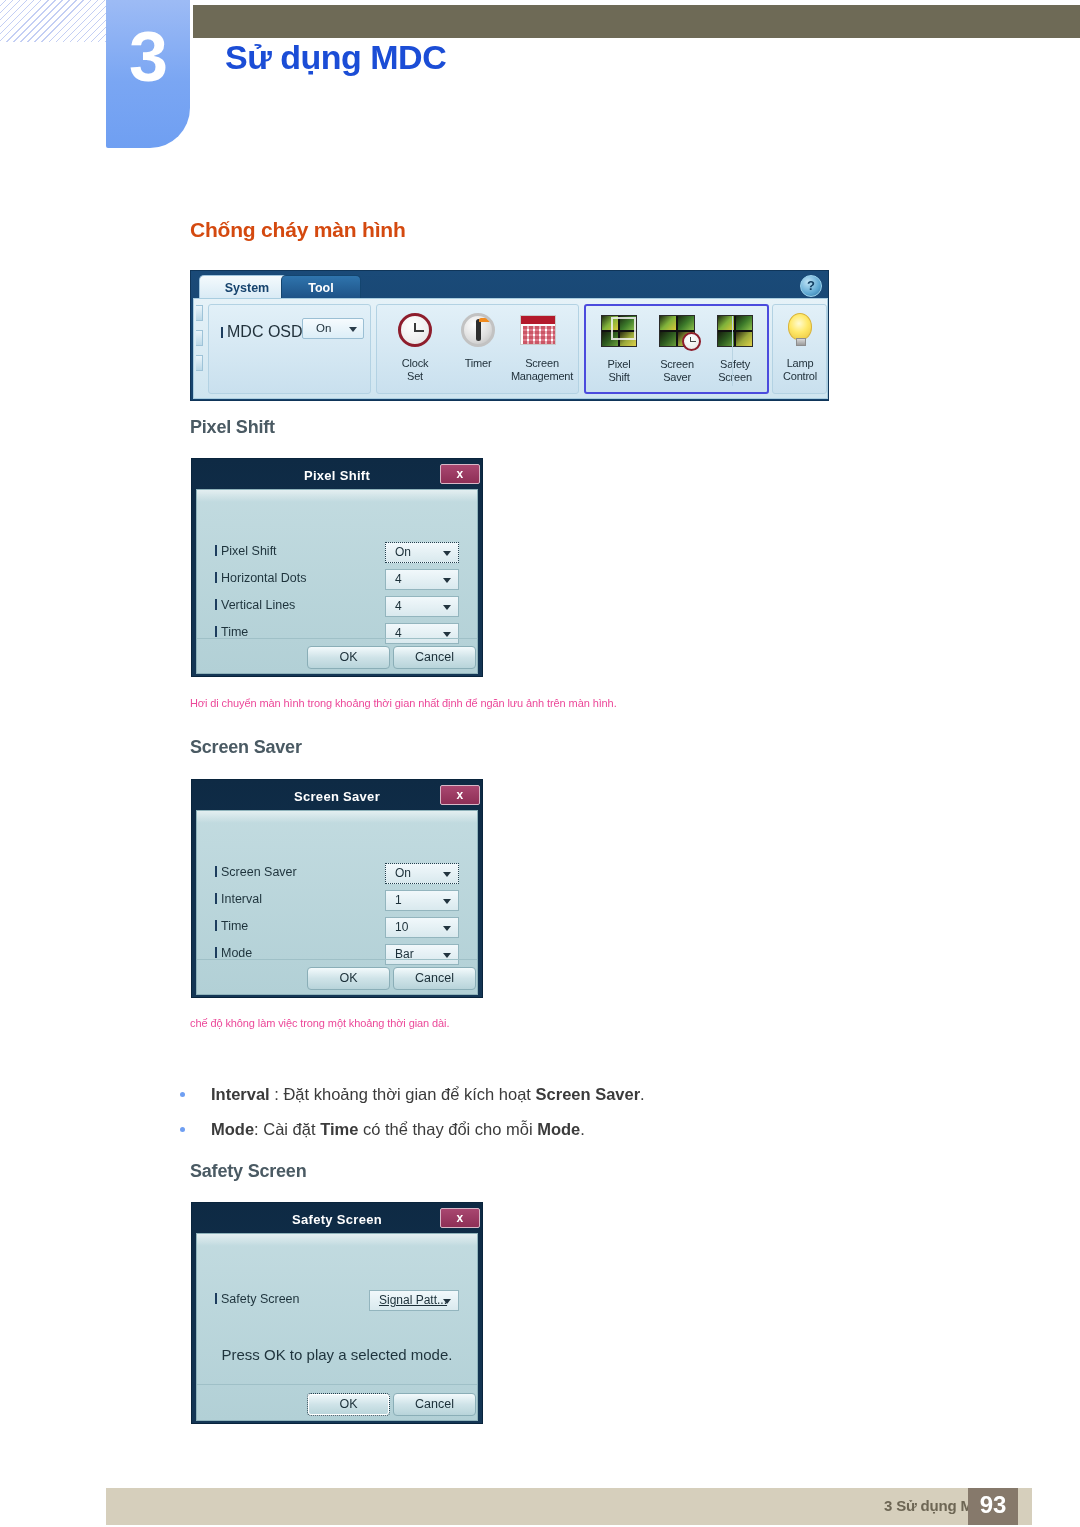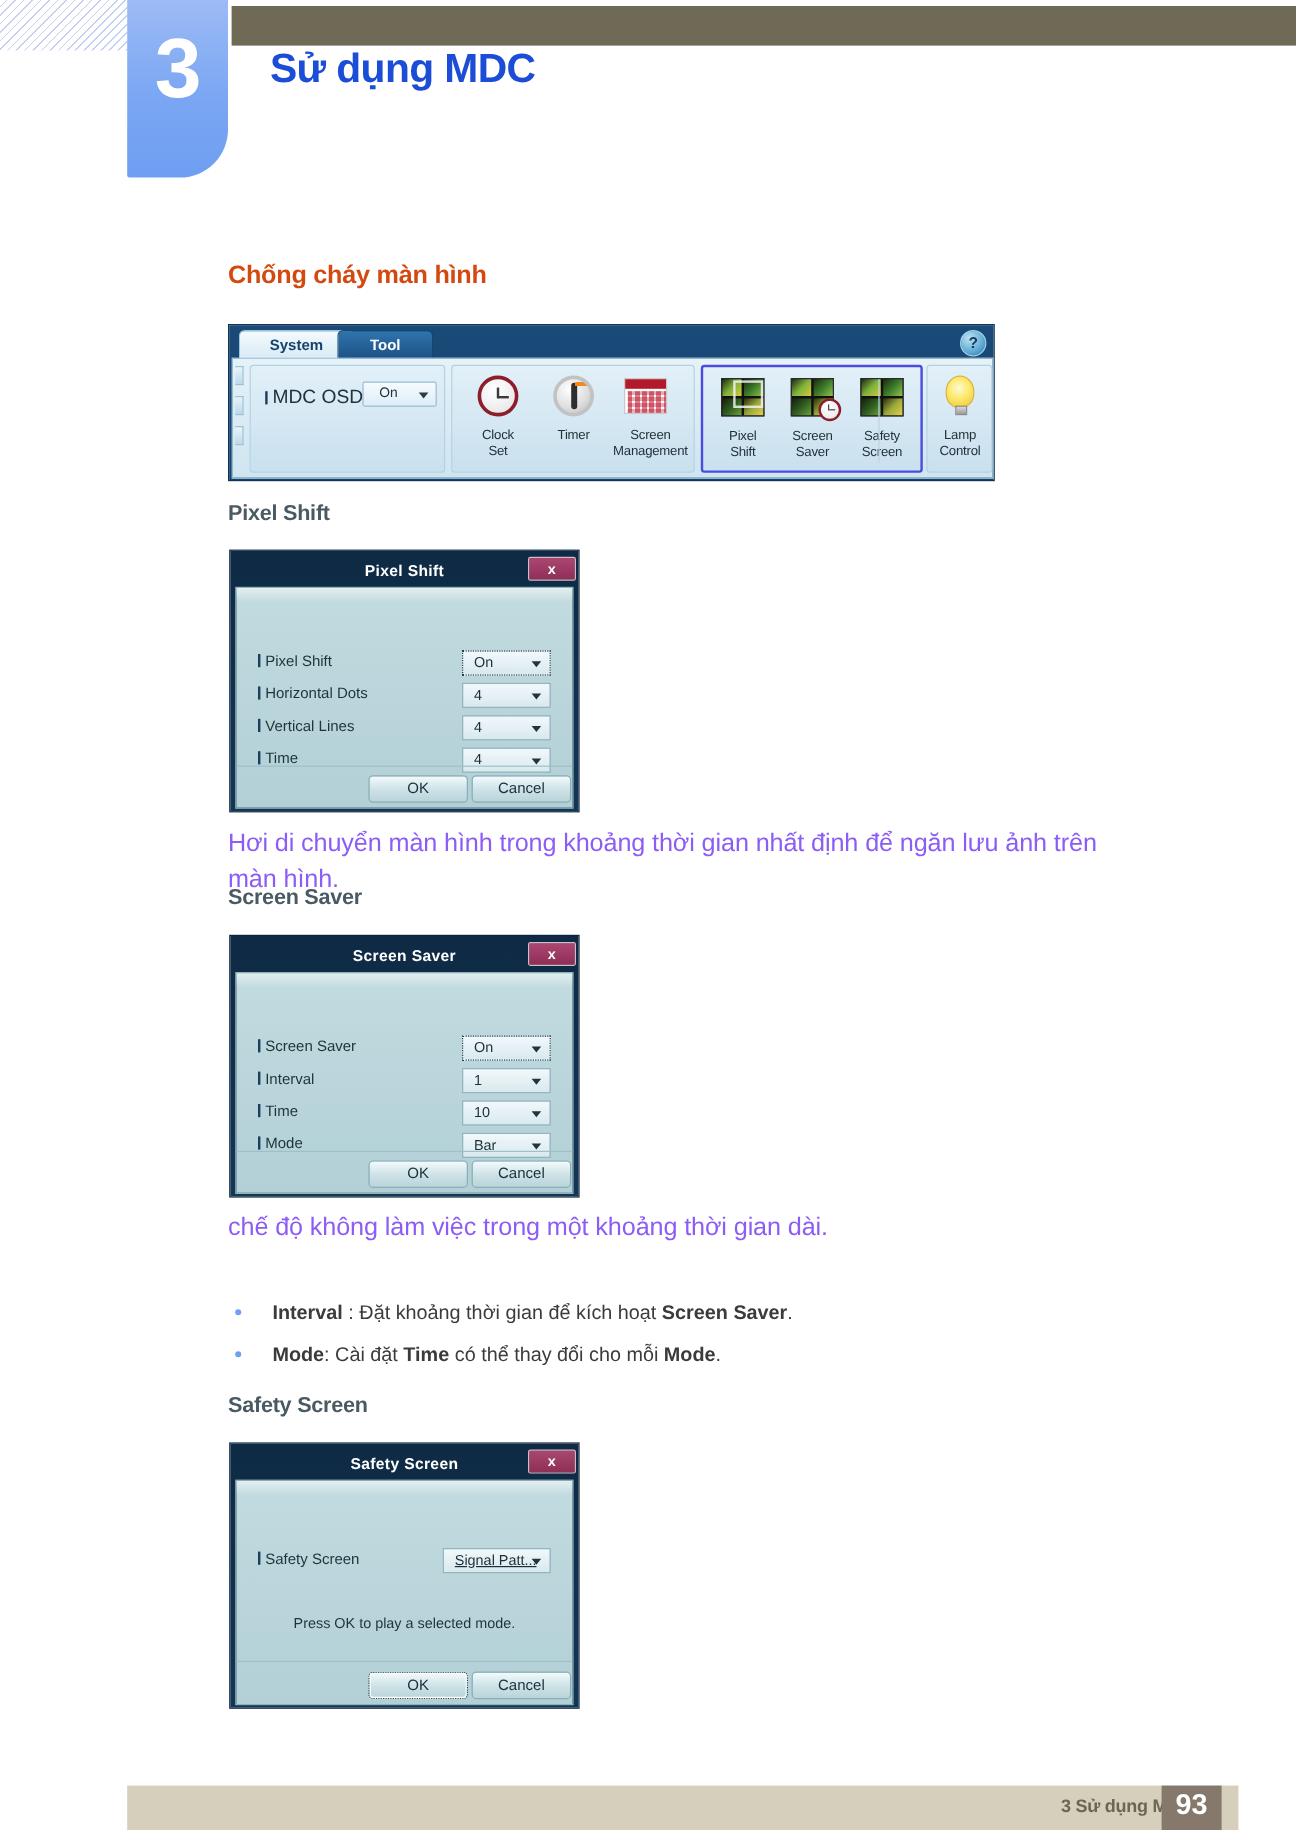--- a/index.html
+++ b/index.html
@@ -87,28 +87,28 @@
     position: absolute;
     left: 190px;
     font-size: 18px;
     font-weight: bold;
     color: #4a5a63;
     letter-spacing: -0.2px;
   }
   .body-text {
     position: absolute;
     left: 190px;
-    font-size: 21px;
-    color: #8b5cf6;
+    font-size: 11px;
+    color: #ec4899;
     line-height: 30px;
     letter-spacing: -0.1px;
   }
   .bullet-row {
     position: absolute;
-    left: 196px;
+    left: 180px;
     font-size: 16.5px;
     color: #3b3b3b;
     line-height: 26px;
   }
   .bullet-dot {
     display: inline-block;
     width: 5px;
     height: 5px;
     border-radius: 50%;
     background: #6f9ff2;
@@ -539,21 +539,21 @@
   .dlg-combo.wide { width: 90px; text-decoration: underline; }
   .dlg-combo.focus {
     border: 1px dotted #24404e;
   }
   .dlg-combo .combo-arrow { top: 8px; right: 7px; border-top-color:#22343f; }
   .dlg-note {
     position: absolute;
     left: 0;
     right: 0;
     text-align: center;
-    font-size: 12px;
+    font-size: 15px;
     color: #1e333c;
   }
   .dlg-footsep {
     position: absolute;
     left: 0; right: 0;
     height: 1px;
     background: #9fc0c7;
   }
   .dlg-btn {
     position: absolute;

